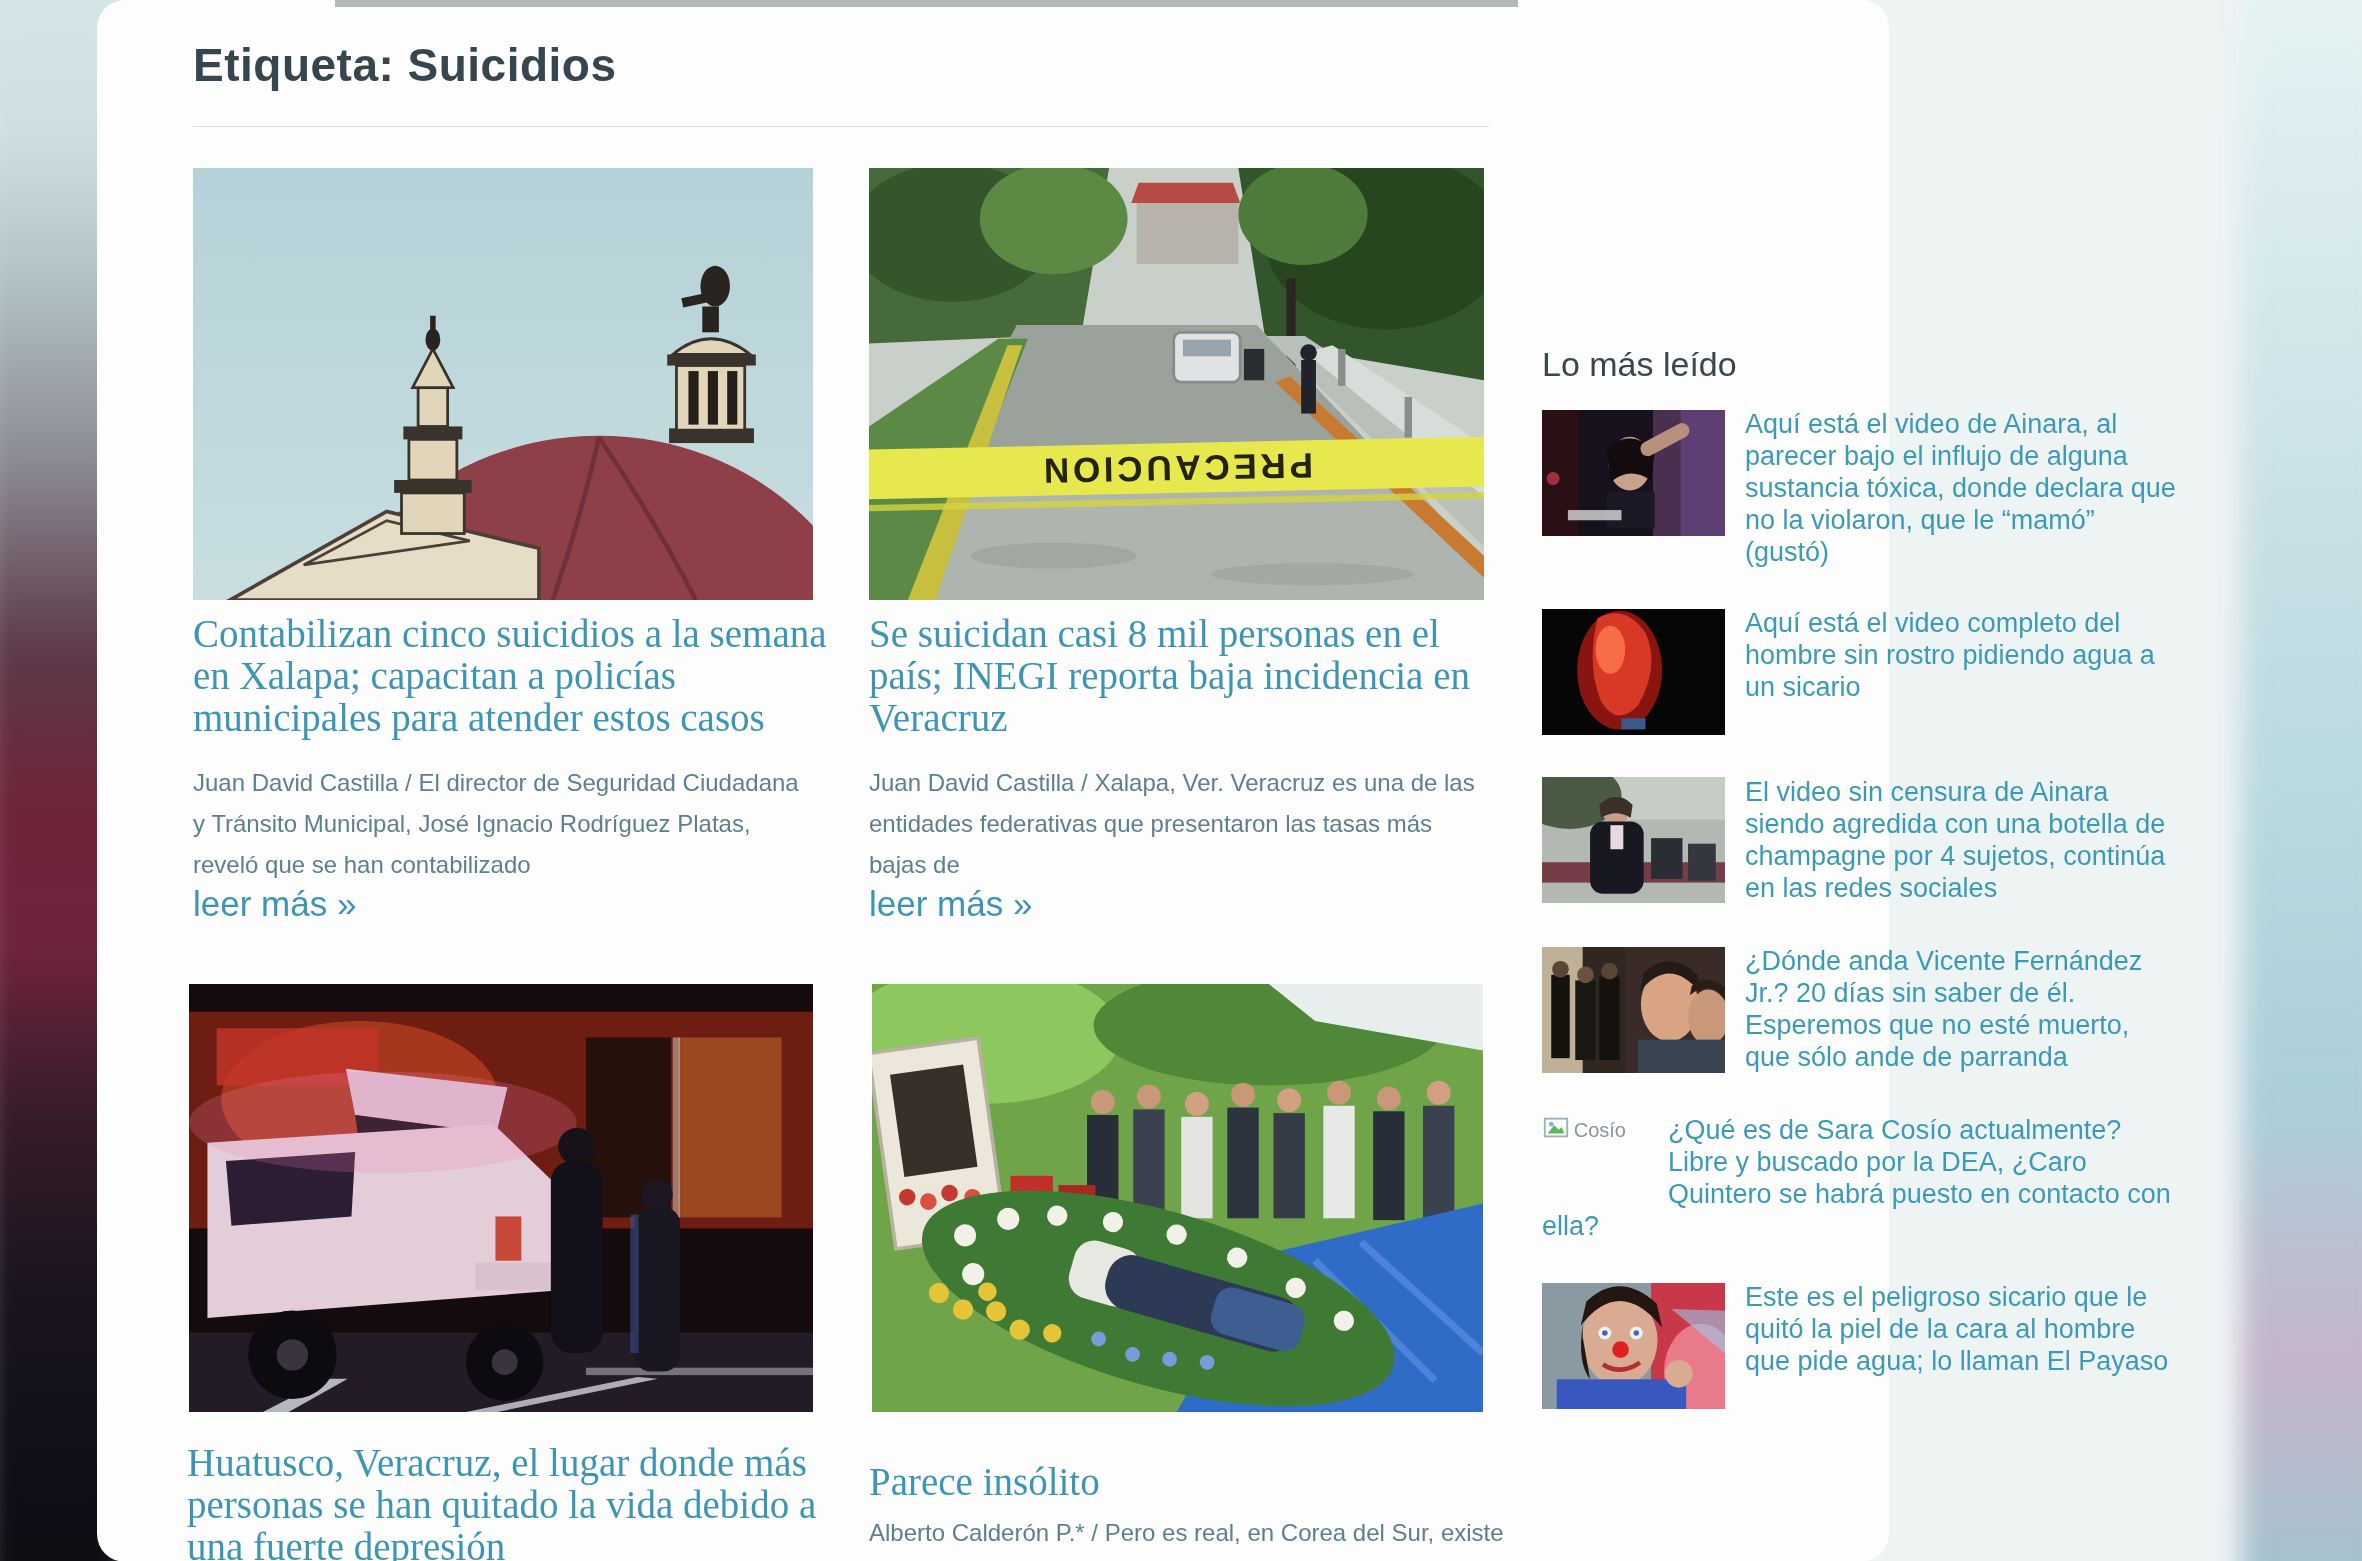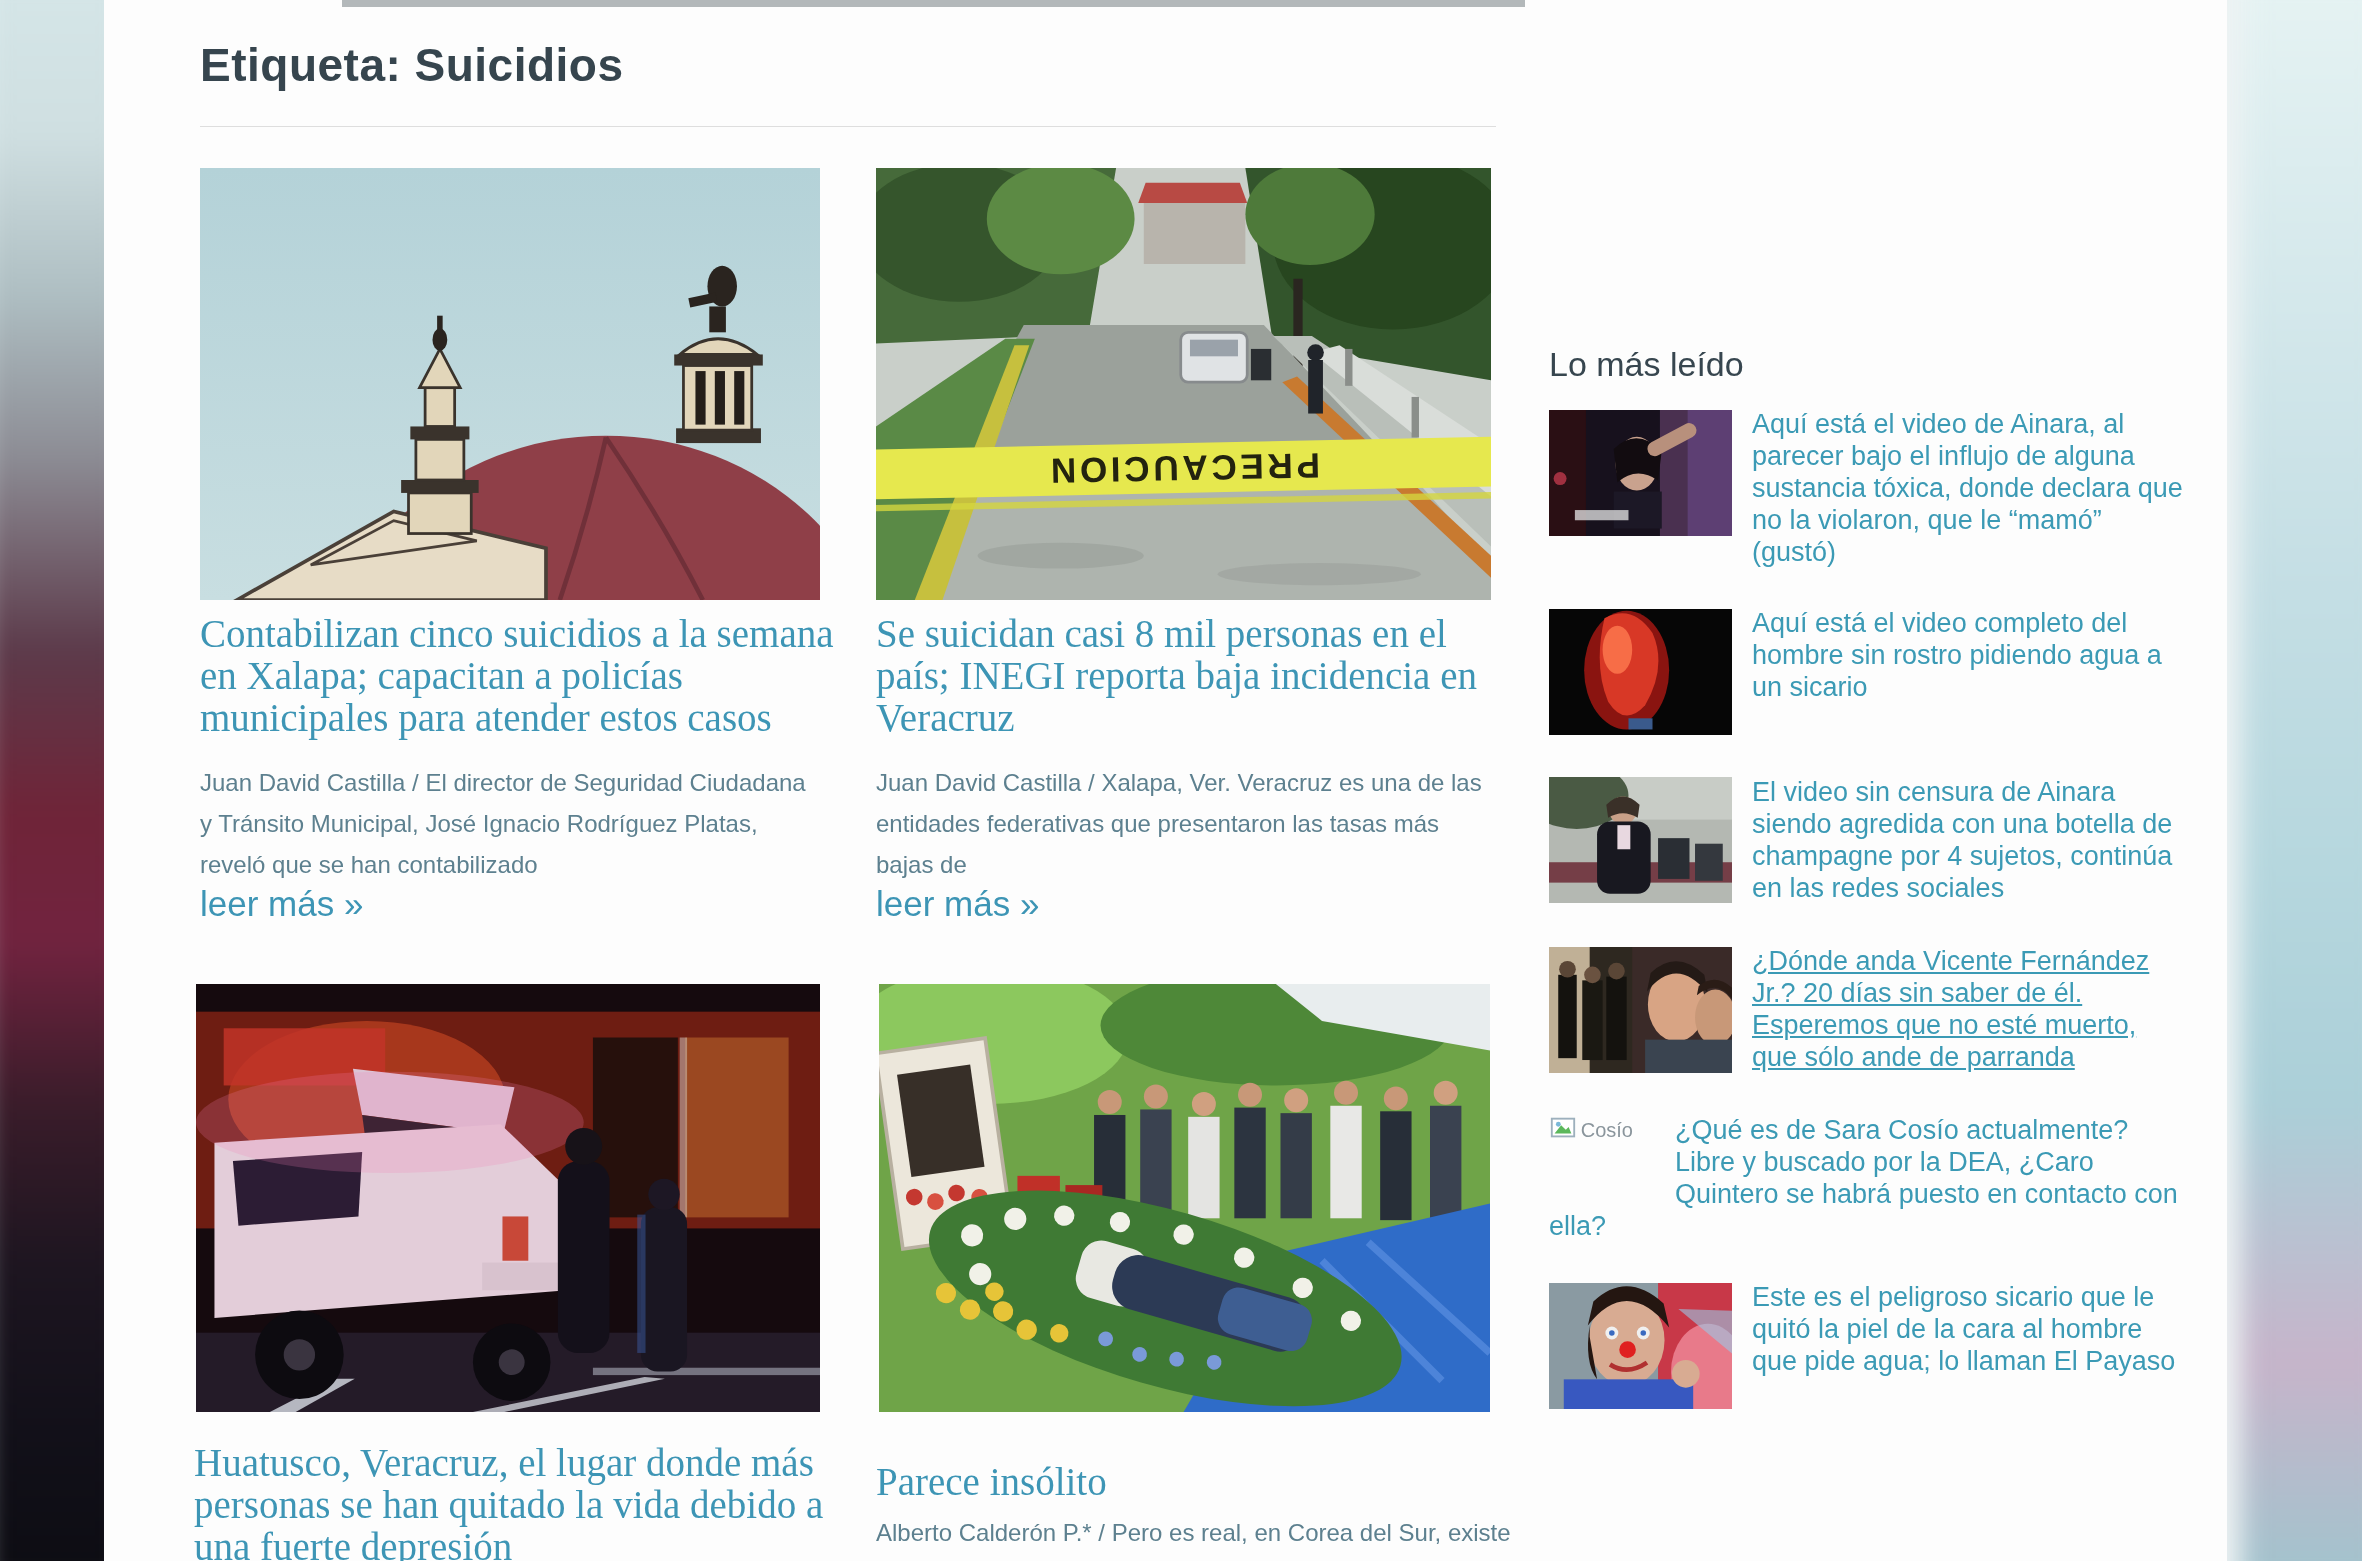--- a/index.html
+++ b/index.html
@@ -11,41 +11,41 @@
   .bgstrip.left{
     left:-18.5px;width:148px;
     background:linear-gradient(180deg,#d5e6e8 0%,#cfdfe1 10%,#aebec2 20%,#8c8c94 30%,
       #5c3a4a 42%,#6f2438 52%,#71233f 60%,#3a1c2a 70%,#1d1520 80%,#121019 90%,#0c0c12 100%);
   }
   .bgstrip.right{
     left:2241px;width:148px;
     background:linear-gradient(180deg,#e6f3f3 0%,#d6e9ec 18%,#c4dee4 38%,#b6d7de 55%,
       #abcfd8 70%,#c6b4ca 86%,#a0c4cd 100%);
   }
-  .page{position:absolute;left:104px;top:0;width:2123px;height:1562px;background:#fdfdfd;}
+  .page{position:absolute;left:97px;top:0;width:1792px;height:1562px;background:#fdfdfd;border-radius:28px;}
   .topbar{position:absolute;left:238px;top:0;width:1183px;height:6.5px;background:#a6abae;opacity:.85;}
   .page-title{position:absolute;left:96px;top:7.4px;font-size:46px;color:#36454e;letter-spacing:0.5px;}
   .divider{position:absolute;left:96px;top:126px;width:1296px;border-top:1.8px solid #dedede;}
   .art-img{position:absolute;display:block;overflow:hidden;}
   .art-img svg{display:block;width:100%;height:100%;}
   .art-title{position:absolute;font-size:39px;line-height:42px;color:#3d95b5;cursor:pointer;font-family:Liberation Serif, serif;}
   .art-excerpt{position:absolute;font-size:24px;line-height:41px;color:#5d808f;}
   .read-more{position:absolute;font-size:35px;color:#3d95b5;cursor:pointer;}
   .disclaimer{
     position:absolute;left:1445px;top:42px;width:637px;height:264px;box-sizing:border-box;
     background:linear-gradient(180deg,#0f6c92 0%,#1779a0 7%,#1879a2 93%,#116f96 100%);
     padding:29.5px 33px;text-align:center;
     font-family:"Liberation Serif", serif;font-style:italic;font-weight:700;
     font-size:29px;line-height:49px;color:#a9ede4;
   }
   .disclaimer .brand{font-style:normal;}
   .most-read{position:absolute;left:1445px;top:345px;width:639px;}
   .mr-heading{font-size:34px;color:#37464f;margin:0 0 24px 0;font-weight:400;}
   .mr-item{display:flow-root;margin-bottom:39px;font-size:27px;line-height:32px;color:#3b9ab5;cursor:pointer;}
-  .mr-item.extra-gap{margin-top:40px;text-decoration:underline;}
+  .mr-item.extra-gap{margin-top:40px;}
   .mr-thumb{float:left;width:183px;height:126px;margin:1.8px 20px 1.8px 0;background:#222;}
   .mr-thumb svg{display:block;width:100%;height:100%;}
   .mr-broken{float:left;width:113px;height:72px;margin-right:13px;color:#8a959c;font-size:20px;}
   .mr-broken svg{display:inline-block;vertical-align:-5.5px;margin-right:3.7px;}
 </style>
 </head>
 <body>
 
 <div class="bgstrip left"></div>
 <div class="bgstrip right"></div>

